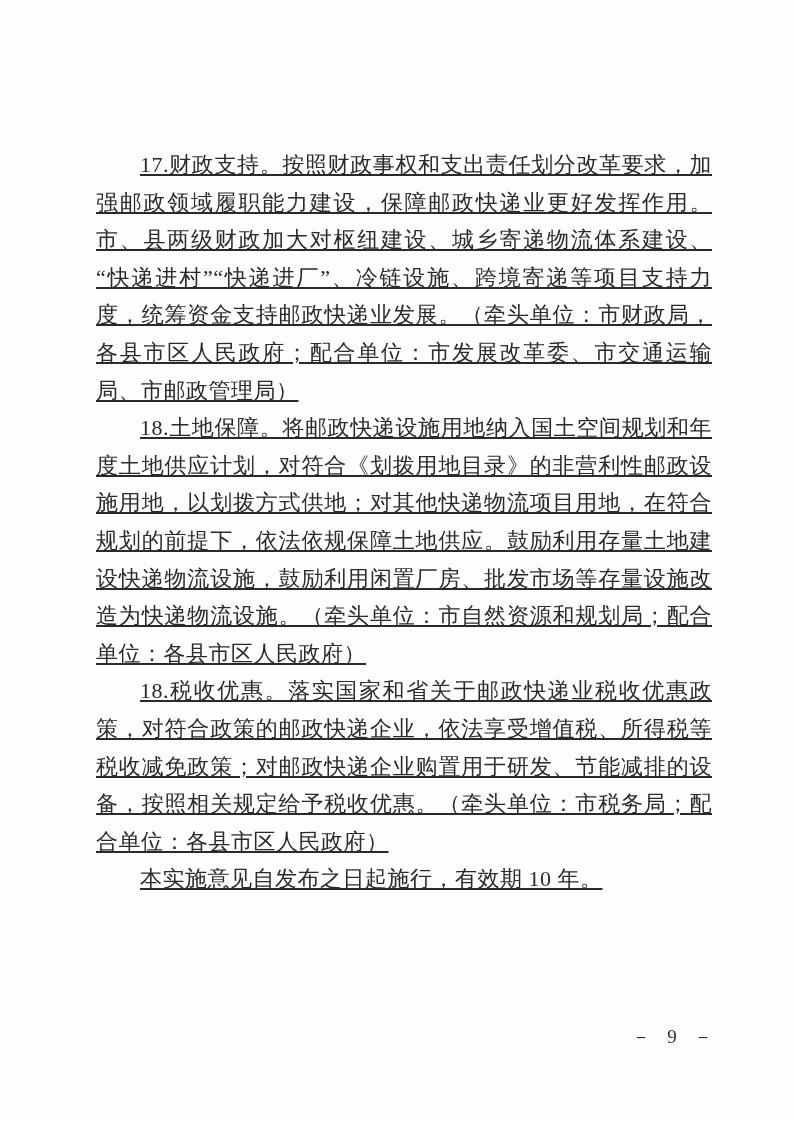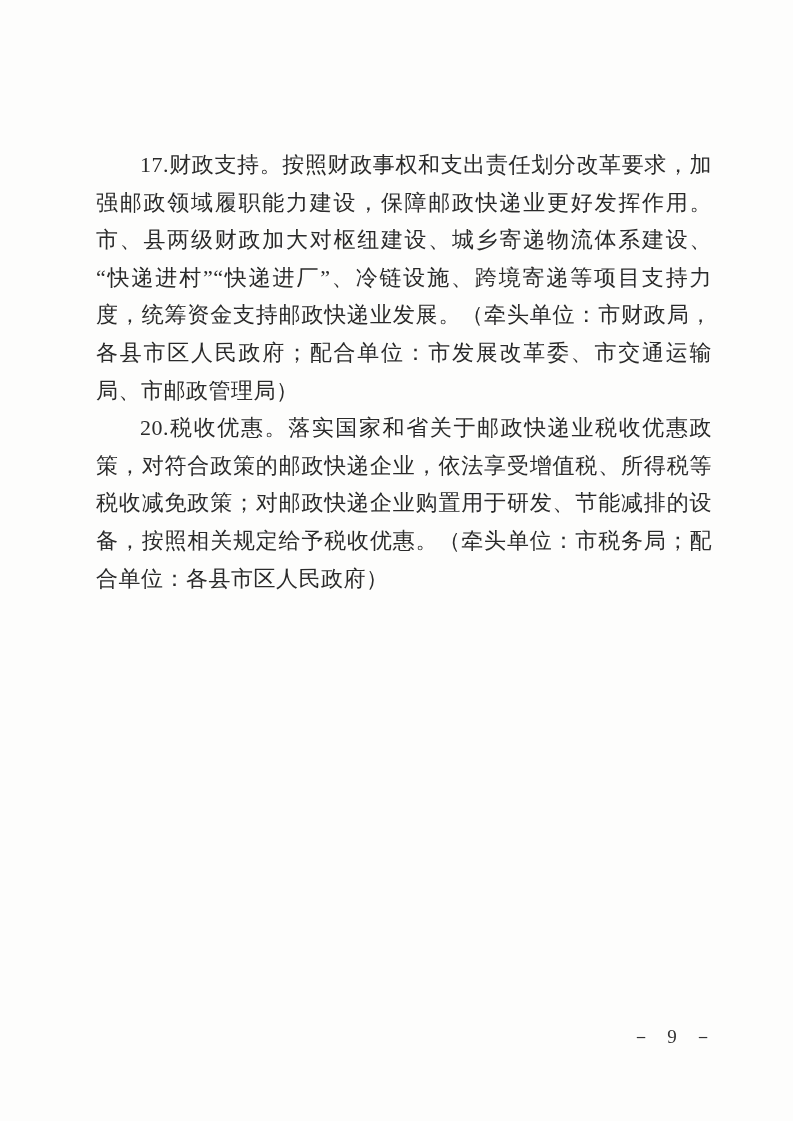--- a/index.html
+++ b/index.html
@@ -20,20 +20,21 @@
     position: absolute;
     left: 96px;
     top: 146px;
     width: 616px;
     font-family: "Liberation Serif", "DejaVu Serif", serif;
     font-size: 22px;
     line-height: 37.6px;
     color: #2a2a2a;
     text-align: justify;
     text-justify: inter-character;
+    text-decoration: underline;
   }
   .content p {
     margin: 0;
     padding: 0;
     text-indent: 2em;
     letter-spacing: 0.5px;
   }
   .page-number {
     position: absolute;
     top: 1024px;
@@ -46,16 +47,18 @@
     letter-spacing: 6px;
     white-space: nowrap;
   }
 </style>
 </head>
 <body>
 
 <div class="page">
   <div class="content">
     <p>17.财政支持。按照财政事权和支出责任划分改革要求，加强邮政领域履职能力建设，保障邮政快递业更好发挥作用。市、县两级财政加大对枢纽建设、城乡寄递物流体系建设、“快递进村”“快递进厂”、冷链设施、跨境寄递等项目支持力度，统筹资金支持邮政快递业发展。（牵头单位：市财政局，各县市区人民政府；配合单位：市发展改革委、市交通运输局、市邮政管理局）</p>
-    <p>20.税收优惠。落实国家和省关于邮政快递业税收优惠政策，对符合政策的邮政快递企业，依法享受增值税、所得税等税收减免政策；对邮政快递企业购置用于研发、节能减排的设备，按照相关规定给予税收优惠。（牵头单位：市税务局；配合单位：各县市区人民政府）</p>
+    <p>18.土地保障。将邮政快递设施用地纳入国土空间规划和年度土地供应计划，对符合《划拨用地目录》的非营利性邮政设施用地，以划拨方式供地；对其他快递物流项目用地，在符合规划的前提下，依法依规保障土地供应。鼓励利用存量土地建设快递物流设施，鼓励利用闲置厂房、批发市场等存量设施改造为快递物流设施。（牵头单位：市自然资源和规划局；配合单位：各县市区人民政府）</p>
+    <p>18.税收优惠。落实国家和省关于邮政快递业税收优惠政策，对符合政策的邮政快递企业，依法享受增值税、所得税等税收减免政策；对邮政快递企业购置用于研发、节能减排的设备，按照相关规定给予税收优惠。（牵头单位：市税务局；配合单位：各县市区人民政府）</p>
+    <p>本实施意见自发布之日起施行，有效期 10 年。</p>
   </div>
   <div class="page-number">－ 9 －</div>
 </div>
 
 </body></html>

